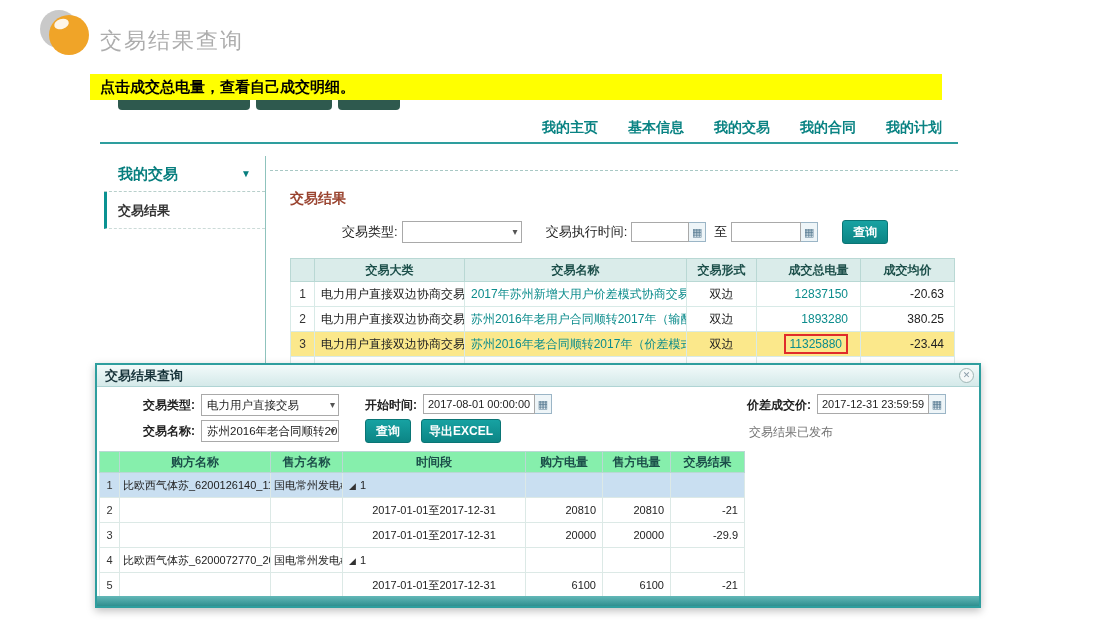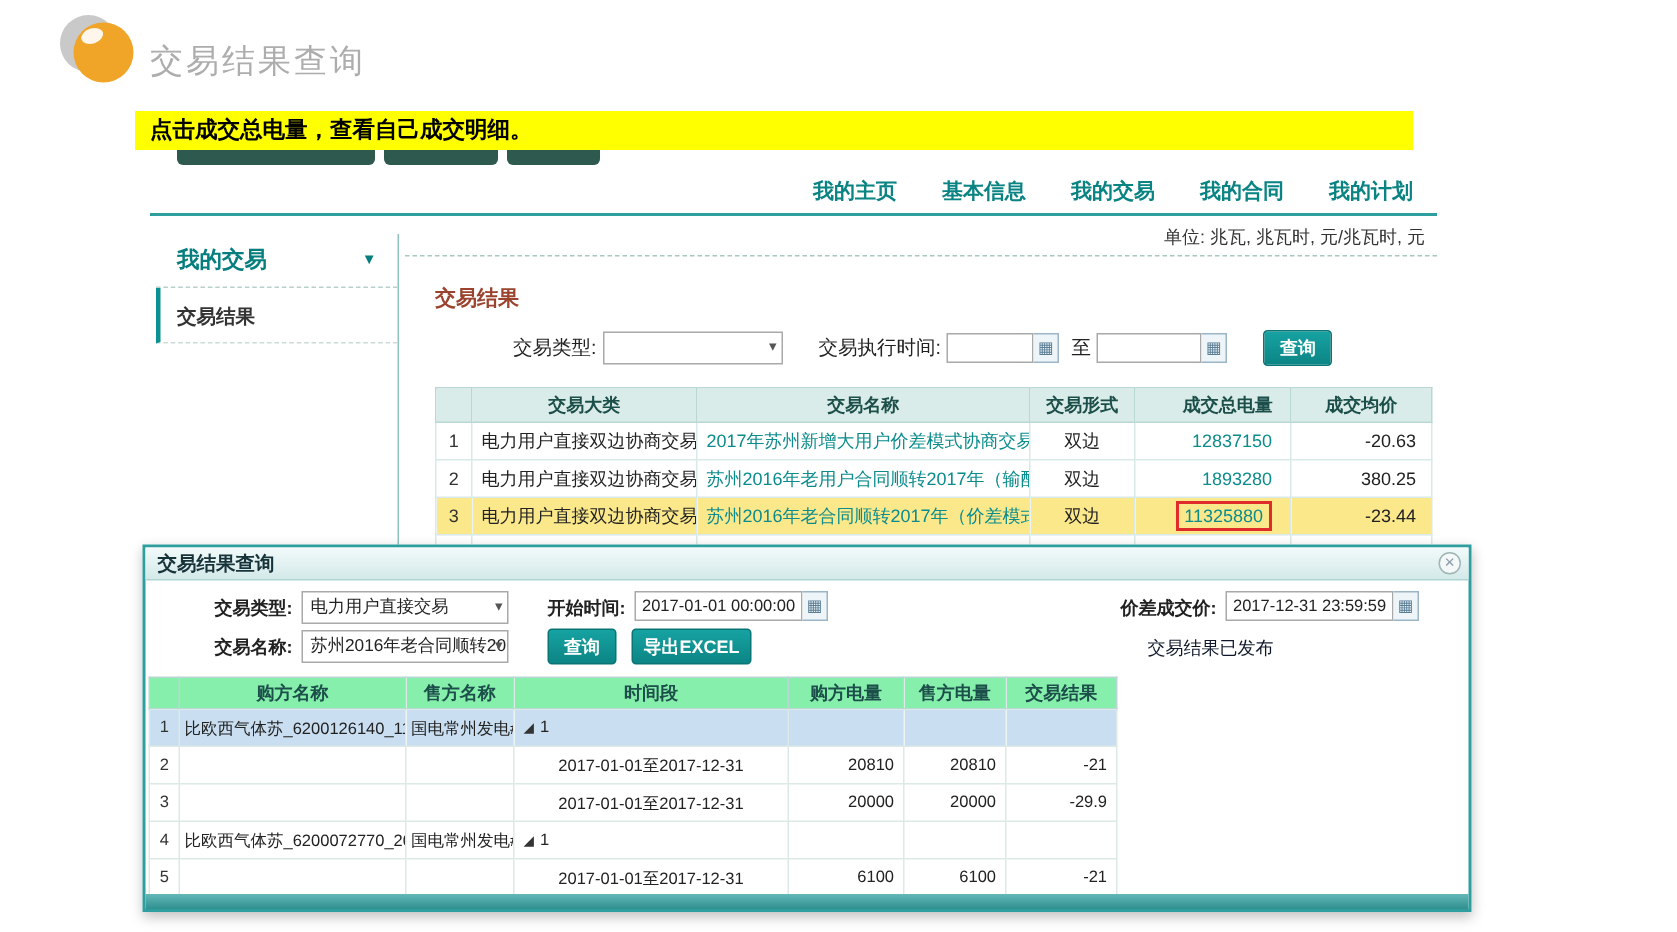--- a/index.html
+++ b/index.html
@@ -84,21 +84,21 @@
   .dlg-filters .r1 { top:7px; } .dlg-filters .r2 { top:33px; }
   .pos-type { left:28px; } .pos-start { left:254px; width:66px; } .pos-end { left:648px; width:66px; }
   .dsel { position:absolute; left:104px; width:138px; height:22px; border:1px solid #a9a9a9; font-size:11.5px;
           line-height:20px; padding:0 16px 0 5px; background:#fff; cursor:pointer; white-space:nowrap; overflow:hidden; }
   .dsel .dd { position:absolute; right:3px; top:0; font-size:10px; color:#555; line-height:20px; }
   .dfield { position:absolute; display:flex; }
   .pos-startf { left:326px; } .pos-endf { left:720px; }
   .dfield .ibox { width:112px; }
   .dbtn-q { position:absolute; left:268px; width:46px; padding:0; }
   .dbtn-x { position:absolute; left:324px; width:80px; padding:0; }
-  .dlg-status { position:absolute; left:652px; line-height:24px; font-size:12px; color:#0f172a;margin-left:16px; }
+  .dlg-status { position:absolute; left:652px; line-height:24px; font-size:12px; color:#737373; }
   .detail-table { position:absolute; left:2px; top:86px; width:645px; font-size:11px;
                   border:1px solid #a9cfca; }
   .detail-table th { height:21px; background:#86efac; color:#1c4f4a; font-weight:bold; font-size:12px;
                      border:1px solid #b9d8d4; text-align:center; overflow:hidden; white-space:nowrap; }
   .detail-table td { height:25px; border:1px solid #dce9e6; overflow:hidden; white-space:nowrap; }
   .detail-table th:nth-child(1){width:20px;} .detail-table th:nth-child(2){width:151px;}
   .detail-table th:nth-child(3){width:72px;} .detail-table th:nth-child(4){width:183px;}
   .detail-table th:nth-child(5){width:77px;} .detail-table th:nth-child(6){width:68px;}
   .detail-table th:nth-child(7){width:74px;}
   td.small { font-size:11px; padding-left:3px; }
@@ -126,21 +126,20 @@
 
 <div class="app">
   <div class="top-nav">
       <div class="nav-item">我的主页</div>
       <div class="nav-item">基本信息</div>
       <div class="nav-item active">我的交易</div>
       <div class="nav-item">我的合同</div>
       <div class="nav-item">我的计划</div>
     </div>
   <div class="app-rule"></div>
-  <div class="units">单位: 兆瓦, 兆瓦时, 元/兆瓦时, 元</div>
   <div class="units-rule"></div>
 
   <div class="sidebar">
     <div class="side-head">
       <span>我的交易</span>
       <span class="caret">▼</span>
     </div>
     <div>
         <div class="side-item active">交易结果</div>
       </div>
@@ -224,21 +223,21 @@
   <div class="dlg-close">✕</div>
 
   <div class="dlg-filters">
     <span class="dl r1 pos-type">交易类型:</span>
     <span class="dsel r1" style="top:7px">
       <span>电力用户直接交易</span>
       <span class="dd">▾</span>
     </span>
     <span class="dl r1 pos-start">开始时间:</span>
     <span class="dfield pos-startf" style="top:7px">
-      <span class="ibox">2017-01-01 00:00:00</span>
+      <span class="ibox">2017-08-01 00:00:00</span>
       <span class="cal">▦</span>
     </span>
     <span class="dl r1 pos-end">价差成交价:</span>
     <span class="dfield pos-endf" style="top:7px">
       <span class="ibox">2017-12-31 23:59:59</span>
       <span class="cal">▦</span>
     </span>
 
     <span class="dl r2 pos-type">交易名称:</span>
     <span class="dsel r2" style="top:33px">

